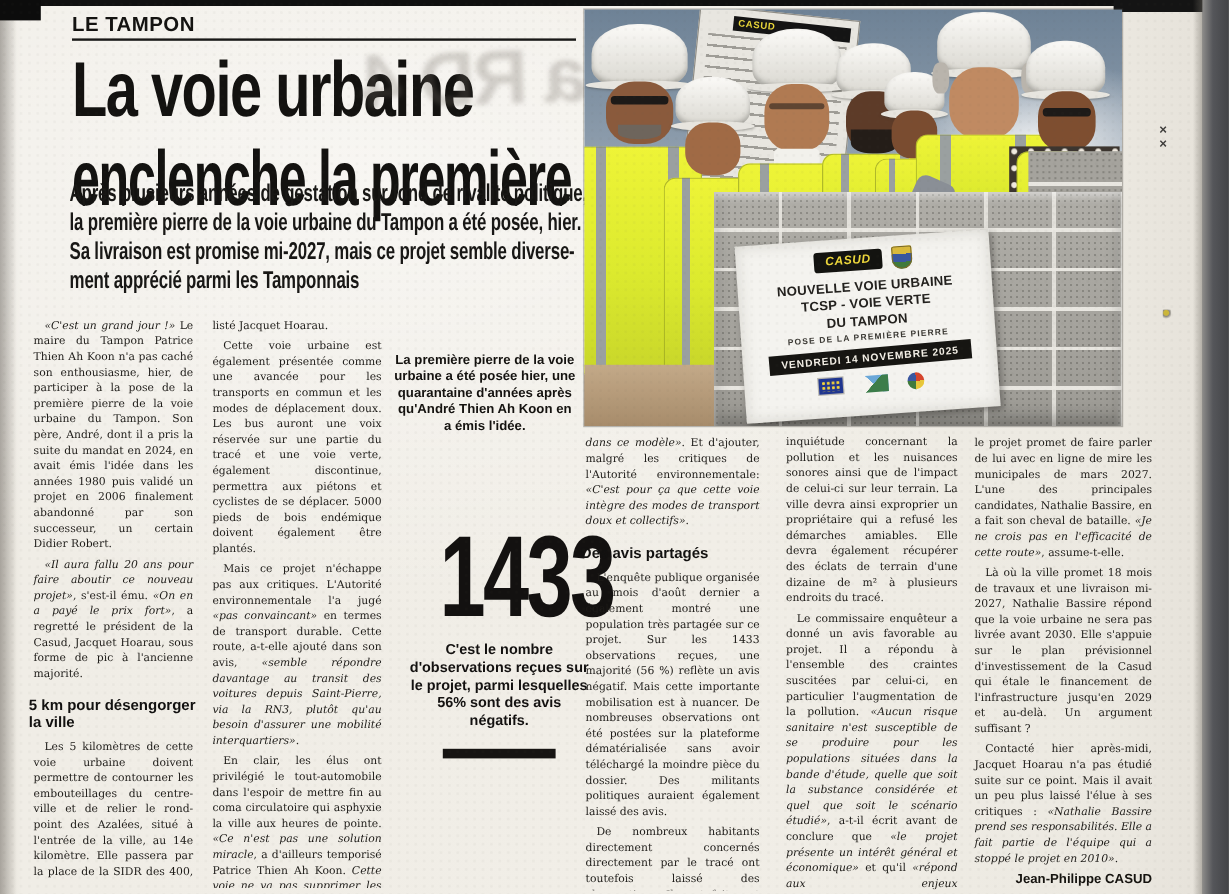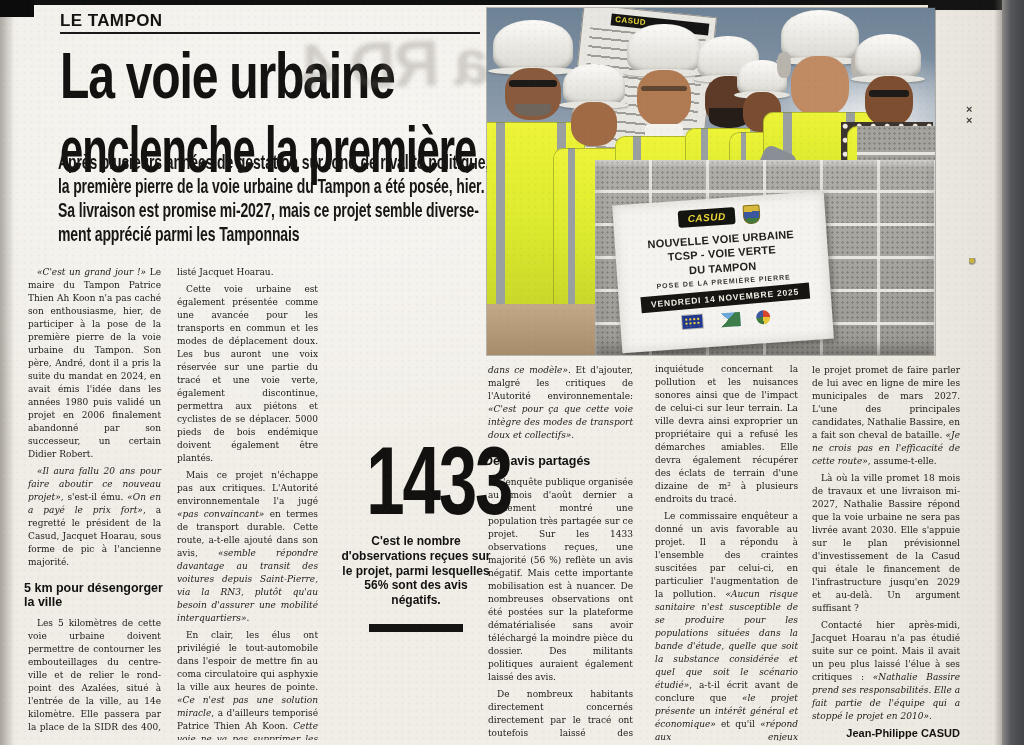--- a/index.html
+++ b/index.html
@@ -286,20 +286,21 @@
       <div class="sign-sub">POSE DE LA PREMIÈRE PIERRE</div>
       <div><span class="sign-date">VENDREDI 14 NOVEMBRE 2025</span></div>
       <div class="sign-partners">
         <span class="eu-flag"></span>
         <span class="mnt-logo"></span>
         <span class="reg-logo"></span>
       </div>
     </div>
   </figure>
 
+  <figcaption class="photo-caption">La première pierre de la voie urbaine a été posée hier, une quarantaine d'années après qu'André Thien Ah Koon en a émis l'idée.</figcaption>
 
   <div class="stat">
     <div class="num">1433</div>
     <div class="stat-caption">C'est le nombre d'observations reçues sur le projet, parmi lesquelles 56% sont des avis négatifs.</div>
     <div class="stat-rule"></div>
   </div>
 
   <div class="col" id="col1">
       <p class=""><span class="it">«C'est un grand jour !»</span><span> Le maire du Tampon Patrice Thien Ah Koon n'a pas caché son enthousiasme, hier, de participer à la pose de la première pierre de la voie urbaine du Tampon. Son père, André, dont il a pris la suite du mandat en 2024, en avait émis l'idée dans les années 1980 puis validé un projet en 2006 finalement abandonné par son successeur, un certain Didier Robert.</span></p>
       <p class=""><span class="it">«Il aura fallu 20 ans pour faire aboutir ce nouveau projet»</span><span>, s'est-il ému. </span><span class="it">«On en a payé le prix fort»</span><span>, a regretté le président de la Casud, Jacquet Hoarau, sous forme de pic à l'ancienne majorité.</span></p>

